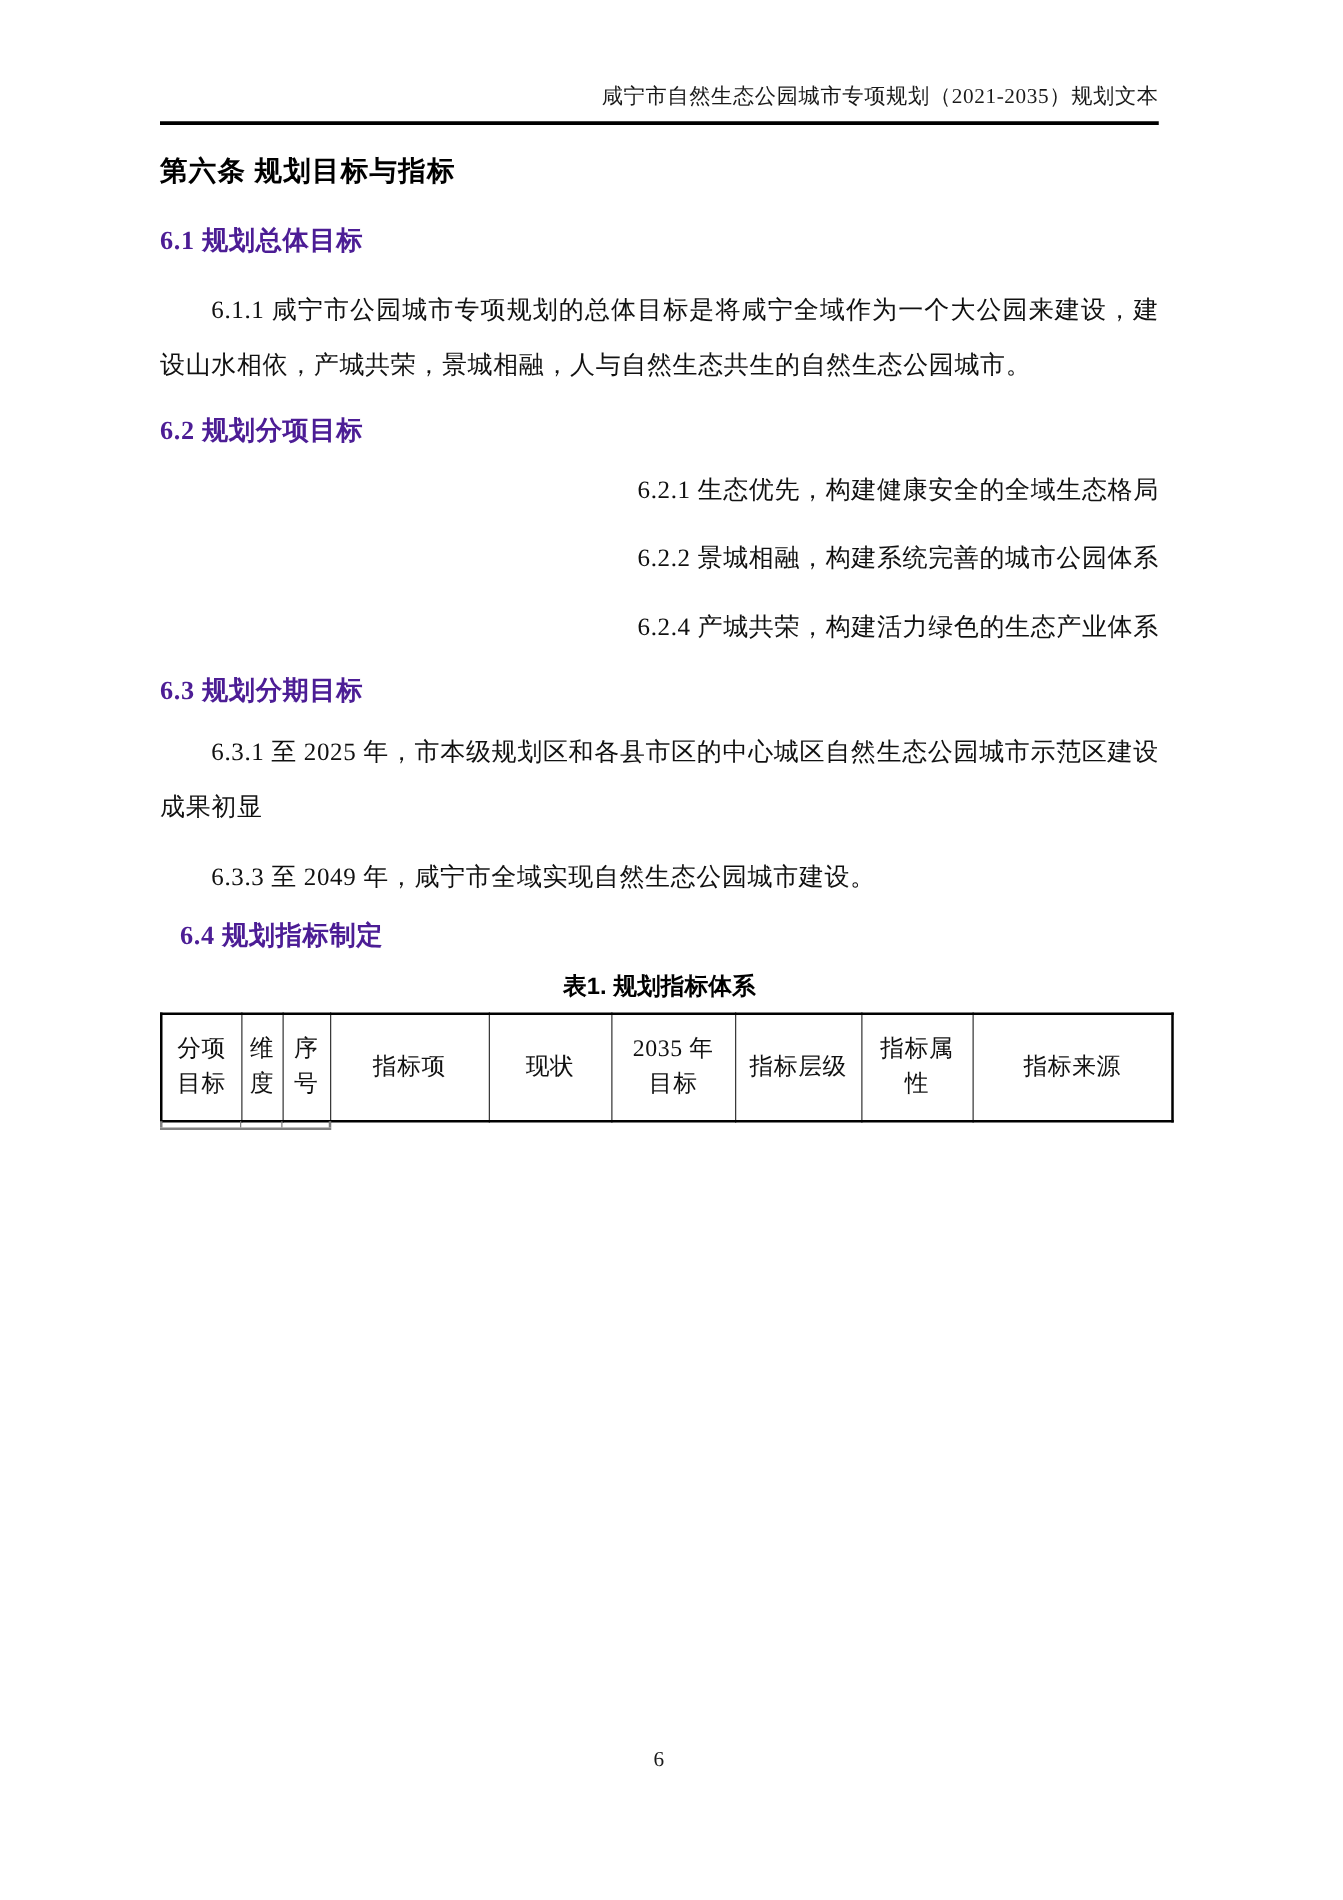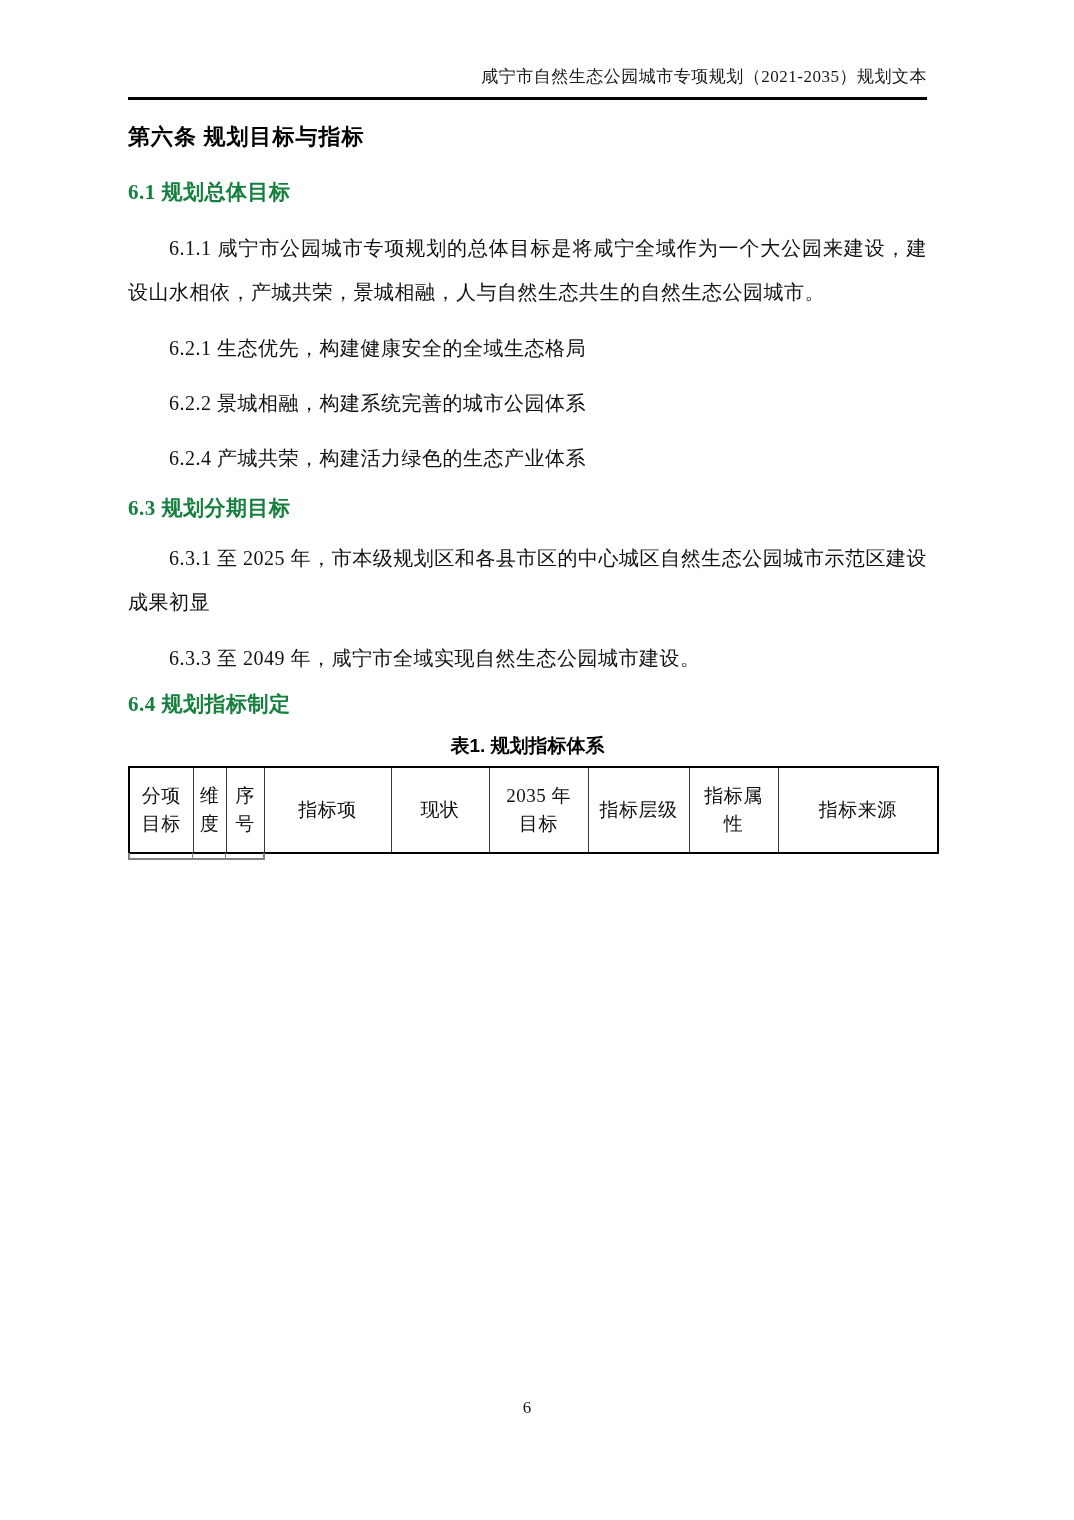--- a/index.html
+++ b/index.html
@@ -46,29 +46,29 @@
     line-height: 30px;
     font-weight: bold;
     color: #000;
     letter-spacing: 1px;
   }
   .section-heading {
     margin: 0;
     font-size: 21px;
     line-height: 28px;
     font-weight: bold;
-    color: #15803d;
+    color: #4c1d95;
     letter-spacing: 0.5px;
   }
   .sh-61 { margin-top: 26px; }
   .sh-62 { margin-top: 16px; }
   .sh-63 { margin-top: 14px; }
-  .sh-64 { margin-top: 10px; }
+  .sh-64 { margin-top: 10px; margin-left: 16px; }
   .p-611 { margin-top: 20px; }
-  .goal-list { margin-top: 12px; }
+  .goal-list { margin-top: 12px; text-align: right; }
   .goal-item {
     margin: 0 0 11px 0;
     font-size: 20px;
     line-height: 44px;
     text-indent: 2.05em;
     letter-spacing: 0.5px;
   }
   .p-63 { margin-top: 14px; }
   .p-633 { margin-top: 12px; }
   
@@ -137,20 +137,21 @@
     <span>咸宁市自然生态公园城市专项规划（2021-2035）规划文本</span>
   </div>
   <hr class="header-rule">
 
 
   <h1 class="chapter-heading">第六条 规划目标与指标</h1>
 
   <h2 class="section-heading sh-61">6.1 规划总体目标</h2>
   <p class="para p-611">6.1.1  咸宁市公园城市专项规划的总体目标是将咸宁全域作为一个大公园来建设，建设山水相依，产城共荣，景城相融，人与自然生态共生的自然生态公园城市。</p>
 
+  <h2 class="section-heading sh-62">6.2 规划分项目标</h2>
   <div class="goal-list">
     <p class="goal-item">6.2.1  生态优先，构建健康安全的全域生态格局</p>
     <p class="goal-item">6.2.2  景城相融，构建系统完善的城市公园体系</p>
     <p class="goal-item">6.2.4  产城共荣，构建活力绿色的生态产业体系</p>
   </div>
 
   <h2 class="section-heading sh-63">6.3 规划分期目标</h2>
   <p class="para p-63">6.3.1  至 2025 年，市本级规划区和各县市区的中心城区自然生态公园城市示范区建设成果初显</p>
   <p class="para p-633">6.3.3  至 2049 年，咸宁市全域实现自然生态公园城市建设。</p>
 

